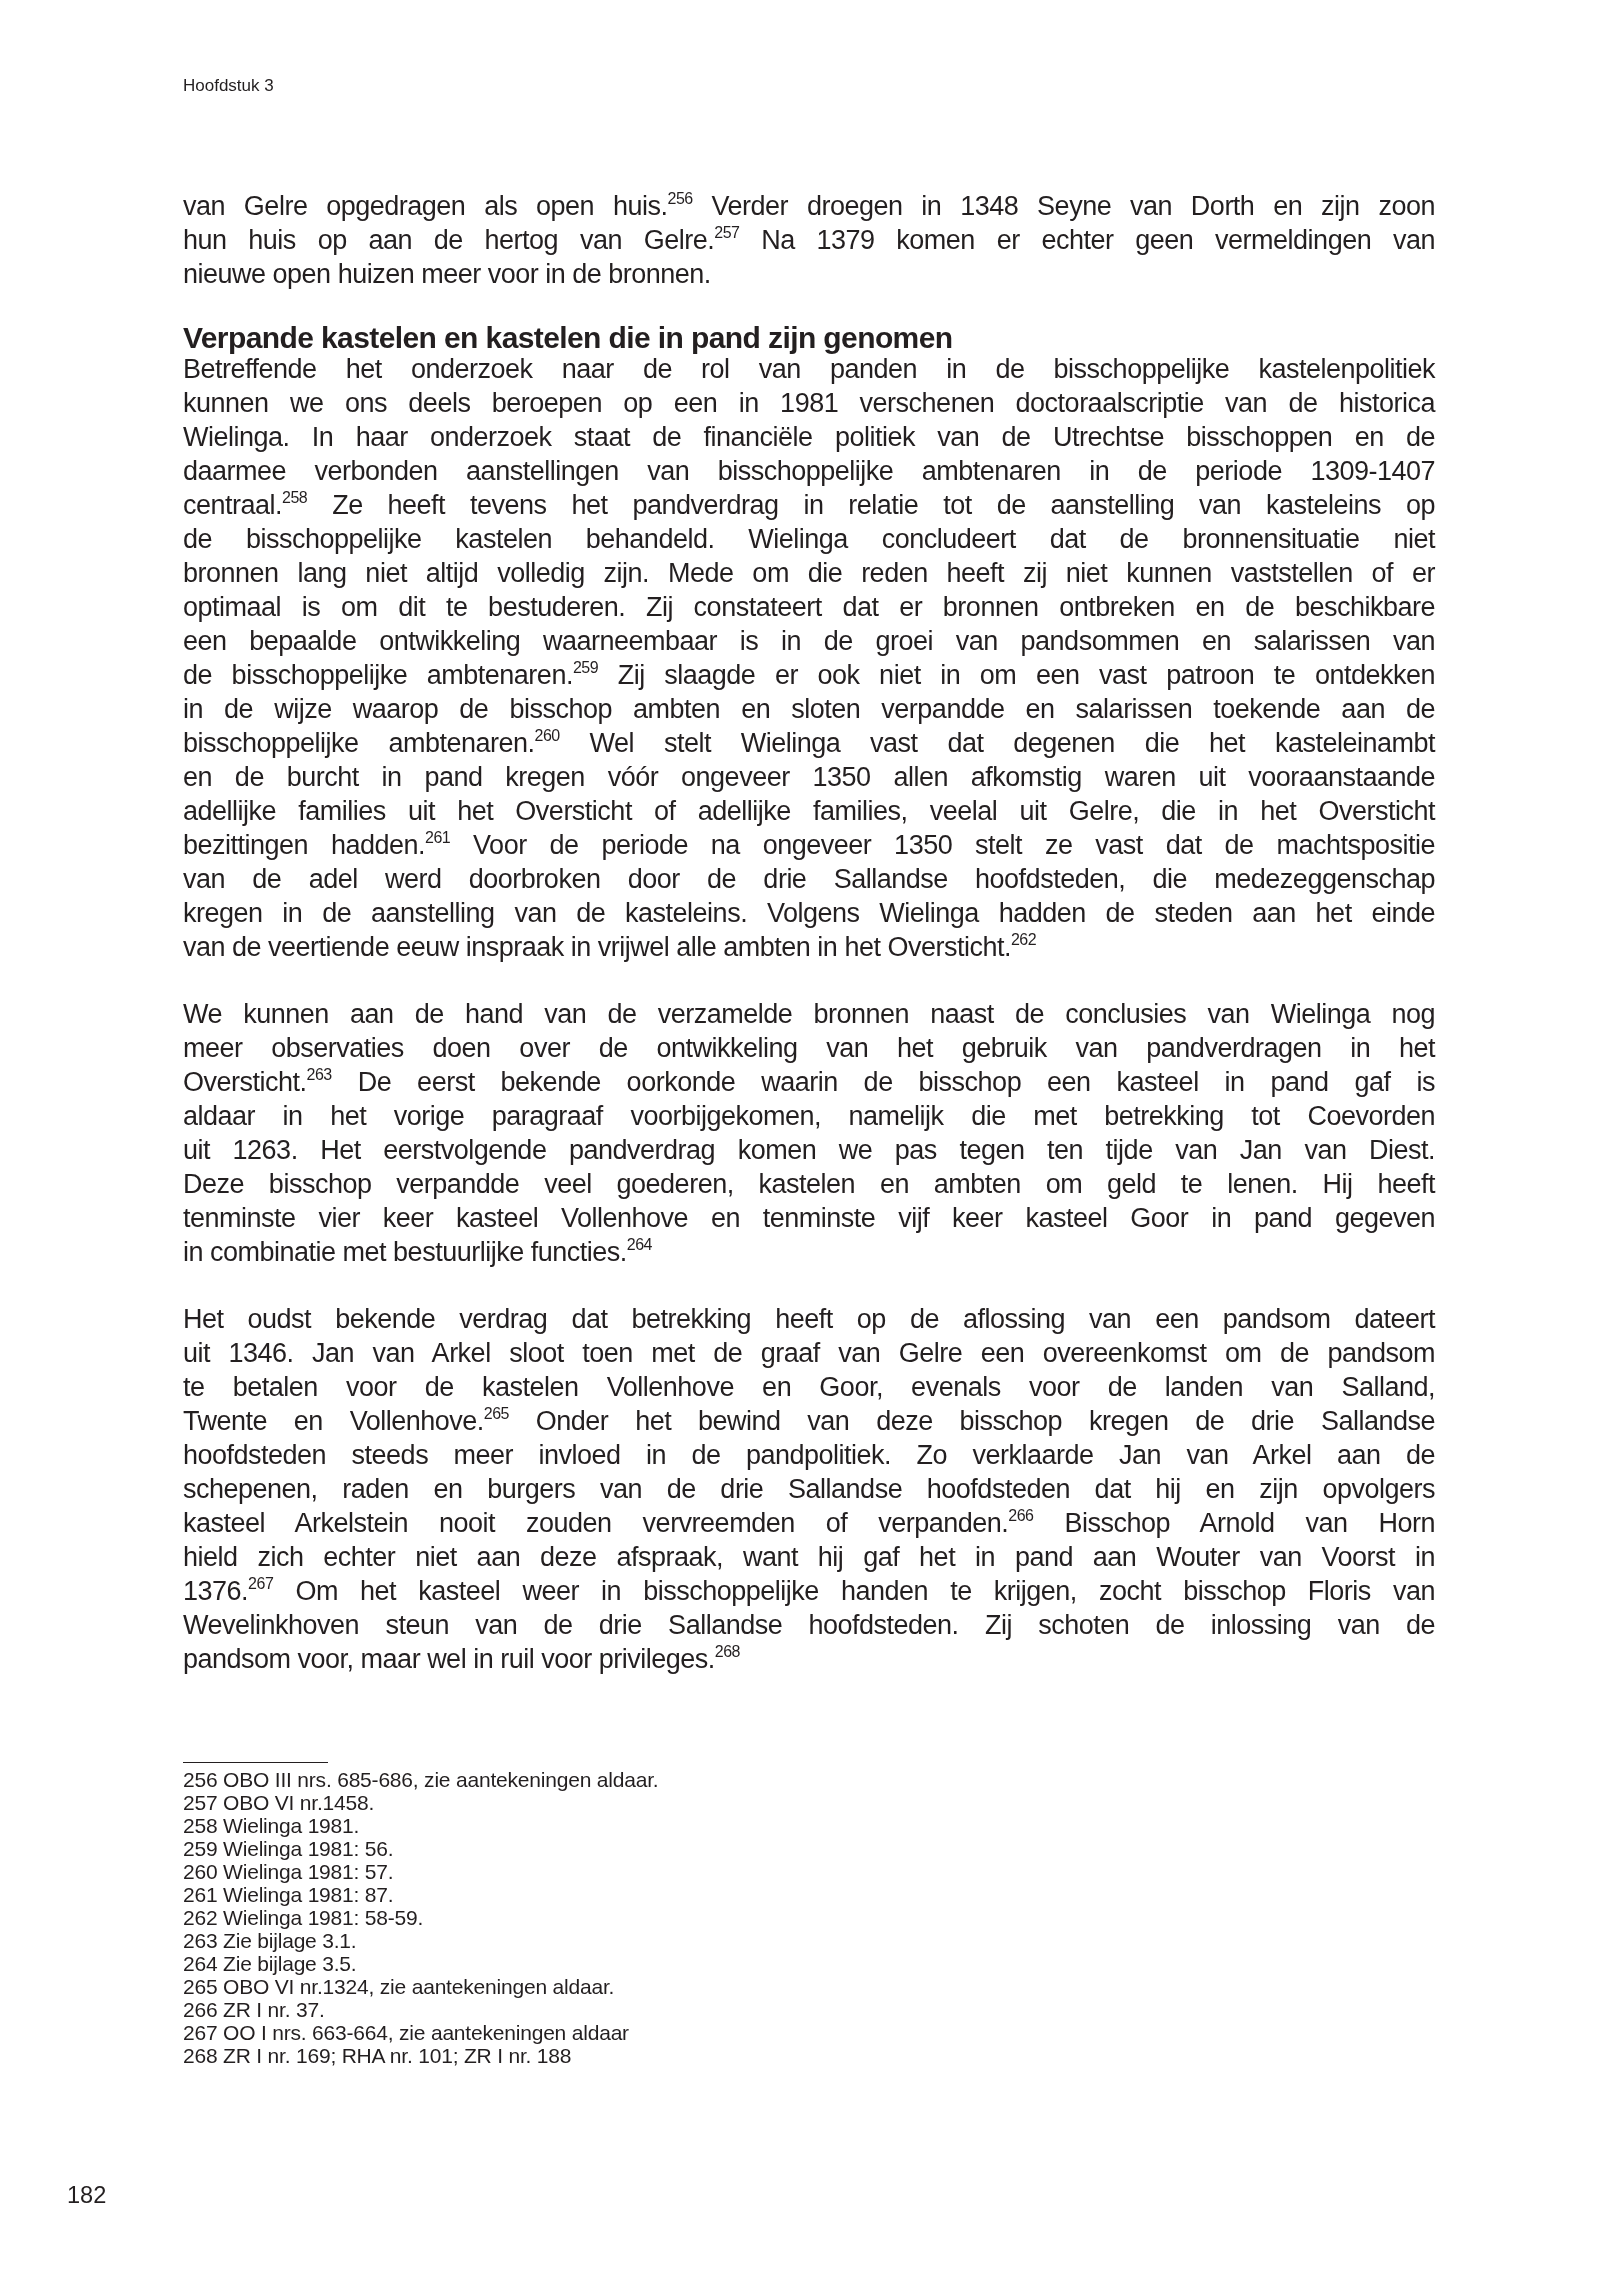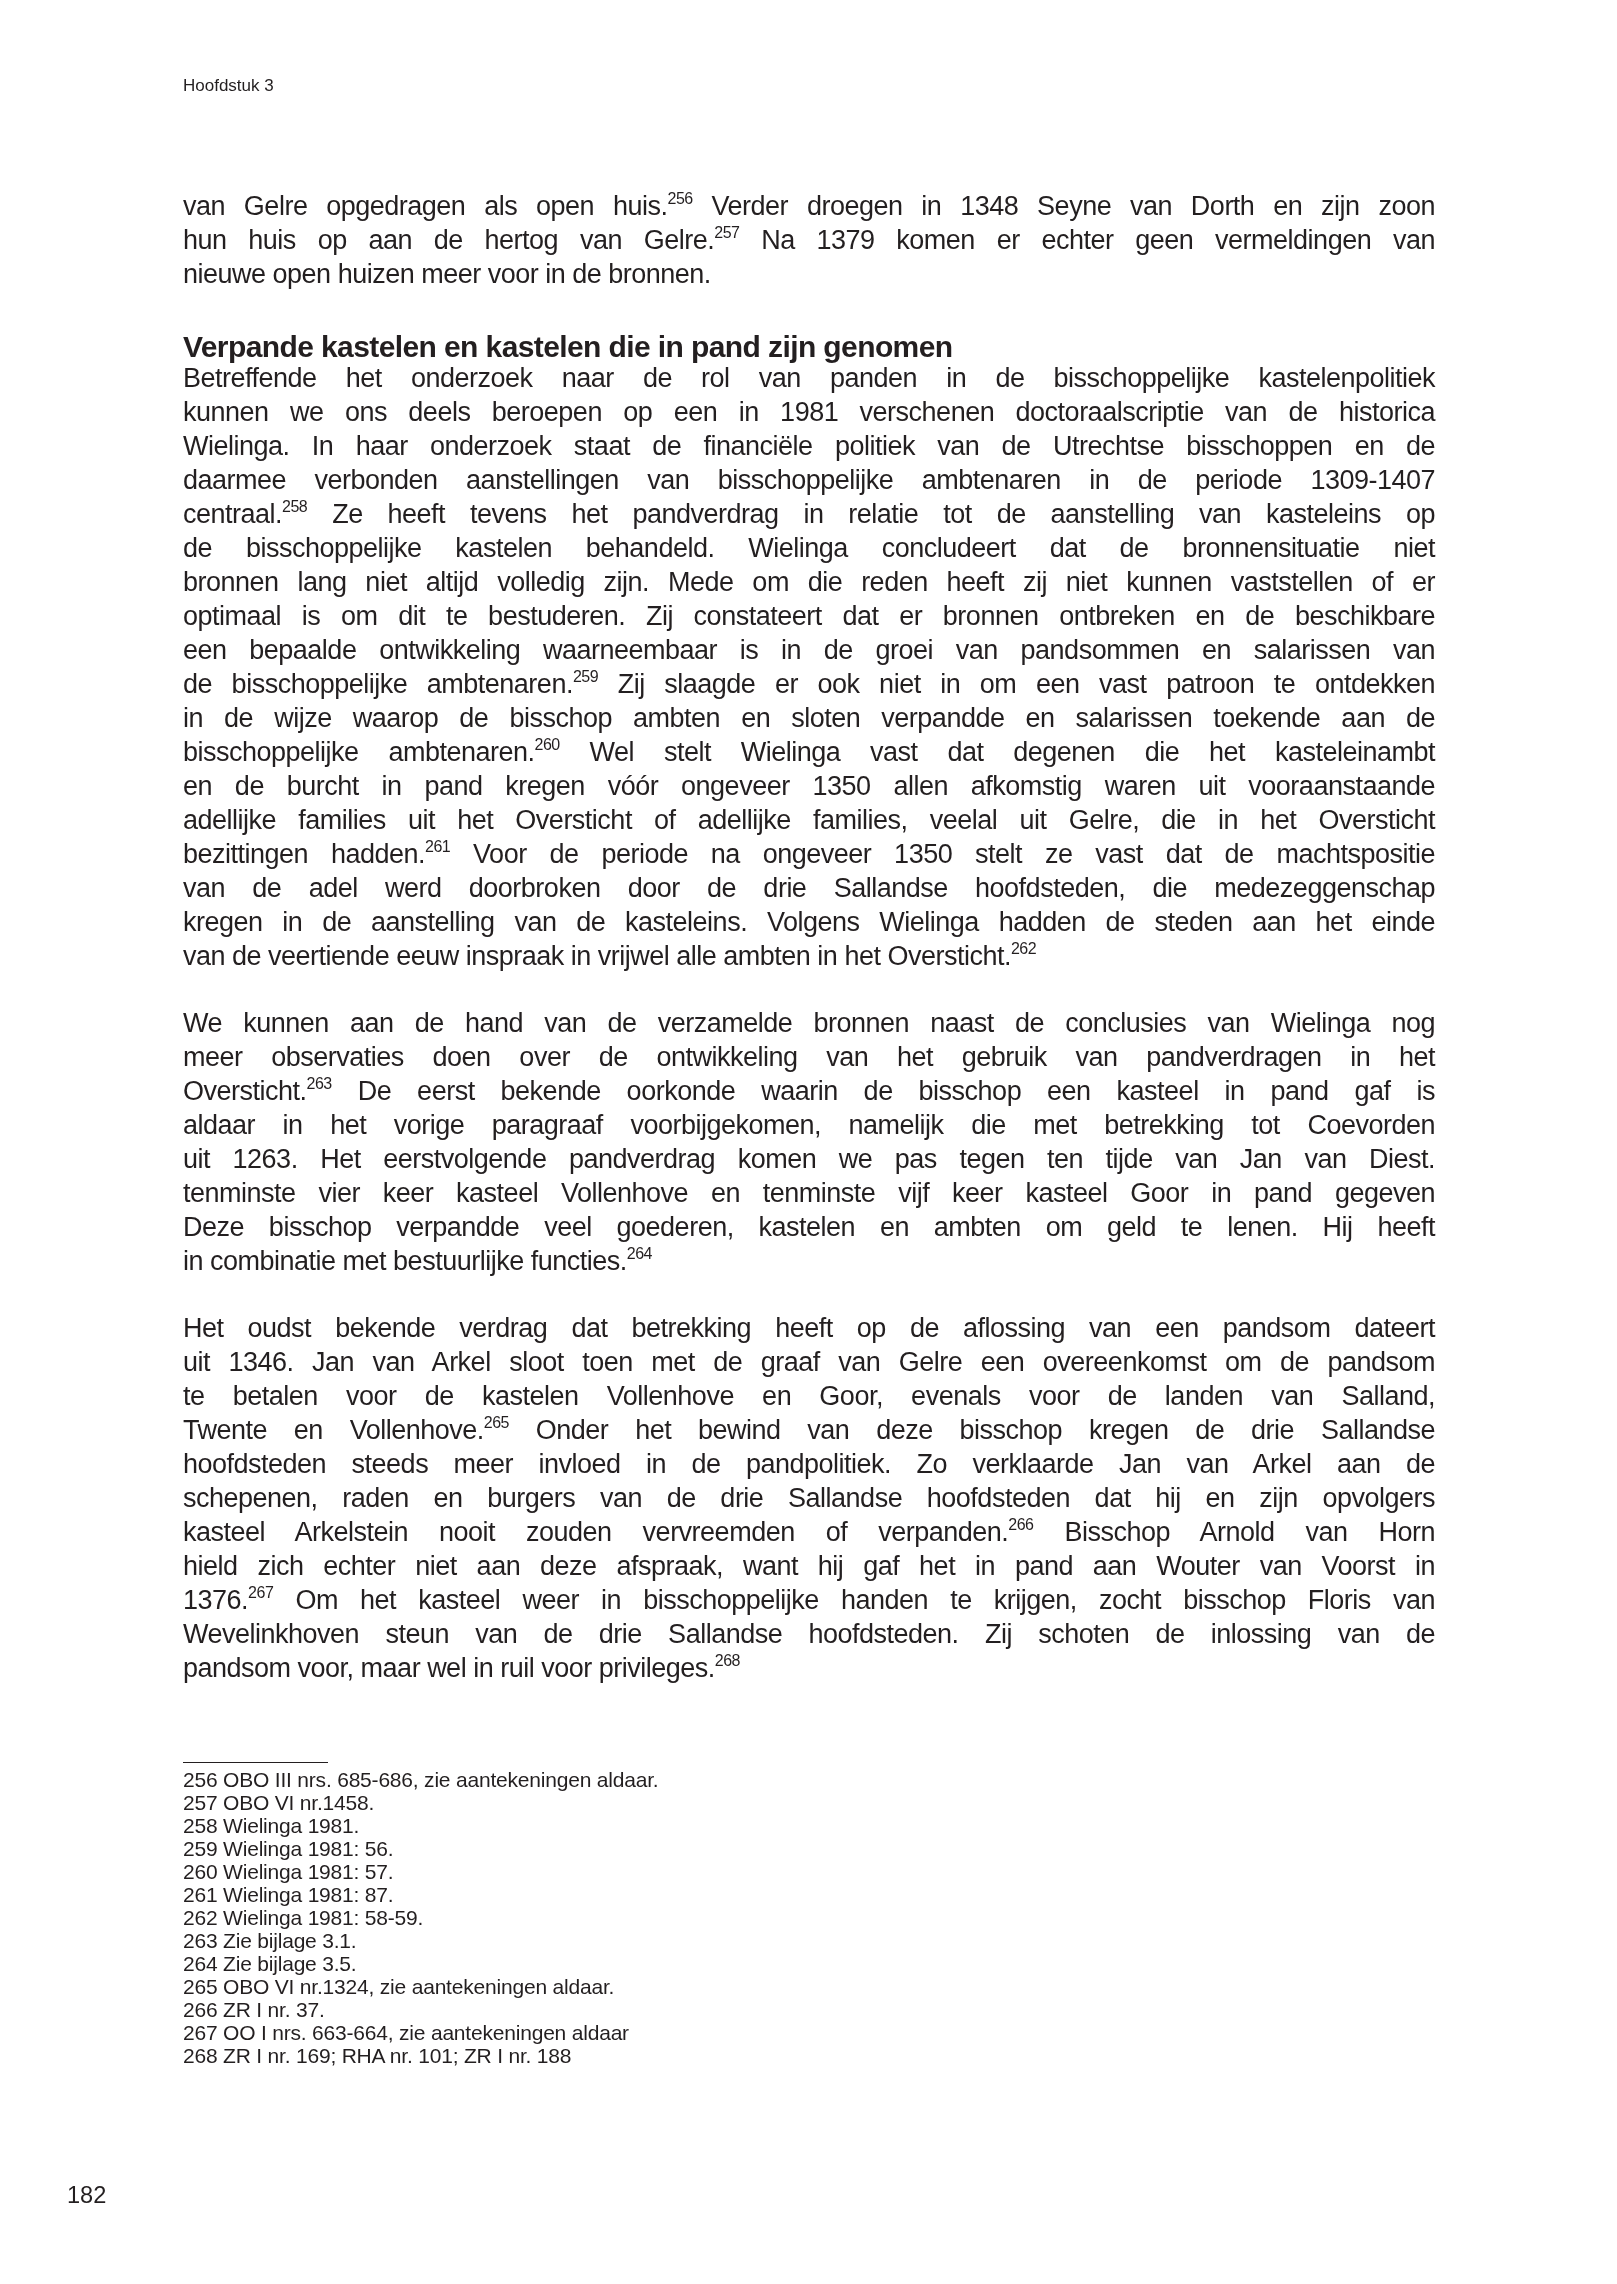--- a/index.html
+++ b/index.html
@@ -6,21 +6,21 @@
   body { width:1618px; height:2284px; position:relative; overflow:hidden;
          font-family:"Liberation Sans", sans-serif; color:#231f20; }
   .running-head { position:absolute; left:183px; top:76px; font-size:17px; }
   .body { position:absolute; left:183px; width:1252px; top:189px; }
   .line { display:block; font-size:27px; line-height:34px; height:34px;
           text-align:justify; text-align-last:justify; white-space:nowrap; overflow:visible;
           letter-spacing:-0.5px; }
   .line.last { text-align-last:left; }
   .gap { height:33px; }
   sup { font-size:16px; line-height:0; vertical-align:10.7px; }
-  .heading { font-size:30px; font-weight:bold; line-height:37px; height:33px; margin-top:37px; letter-spacing:-0.6px; }
+  .heading { font-size:30px; font-weight:bold; line-height:37px; height:33px; margin-top:28px; letter-spacing:-0.6px; }
   .fn-rule { position:absolute; left:183px; top:1762px; width:145px; height:0; border-top:1.1px solid #231f20; }
   .footnotes { position:absolute; left:183px; top:1768px; }
   .fn { font-size:21px; line-height:23px; height:23px; white-space:nowrap; letter-spacing:-0.2px; }
   .page-number { position:absolute; left:67px; top:2182px; font-size:23.6px; }
 </style>
 </head>
 <body>
 
 <div class="running-head">Hoofdstuk 3</div>
 
@@ -51,22 +51,22 @@
       <span class="line">kregen in de aanstelling van de kasteleins. Volgens Wielinga hadden de steden aan het einde</span>
       <span class="line last">van de veertiende eeuw inspraak in vrijwel alle ambten in het Oversticht.<sup>262</sup></span>
     </div>
   <div class="gap"></div>
   <div>
       <span class="line">We kunnen aan de hand van de verzamelde bronnen naast de conclusies van Wielinga nog</span>
       <span class="line">meer observaties doen over de ontwikkeling van het gebruik van pandverdragen in het</span>
       <span class="line">Oversticht.<sup>263</sup> De eerst bekende oorkonde waarin de bisschop een kasteel in pand gaf is</span>
       <span class="line">aldaar in het vorige paragraaf voorbijgekomen, namelijk die met betrekking tot Coevorden</span>
       <span class="line">uit 1263. Het eerstvolgende pandverdrag komen we pas tegen ten tijde van Jan van Diest.</span>
+      <span class="line">Deze bisschop verpandde veel goederen, kastelen en ambten om geld te lenen. Hij heeft</span>
       <span class="line">tenminste vier keer kasteel Vollenhove en tenminste vijf keer kasteel Goor in pand gegeven</span>
-      <span class="line">Deze bisschop verpandde veel goederen, kastelen en ambten om geld te lenen. Hij heeft</span>
       <span class="line last">in combinatie met bestuurlijke functies.<sup>264</sup></span>
     </div>
   <div class="gap"></div>
   <div>
       <span class="line">Het oudst bekende verdrag dat betrekking heeft op de aflossing van een pandsom dateert</span>
       <span class="line">uit 1346. Jan van Arkel sloot toen met de graaf van Gelre een overeenkomst om de pandsom</span>
       <span class="line">te betalen voor de kastelen Vollenhove en Goor, evenals voor de landen van Salland,</span>
       <span class="line">Twente en Vollenhove.<sup>265</sup> Onder het bewind van deze bisschop kregen de drie Sallandse</span>
       <span class="line">hoofdsteden steeds meer invloed in de pandpolitiek. Zo verklaarde Jan van Arkel aan de</span>
       <span class="line">schepenen, raden en burgers van de drie Sallandse hoofdsteden dat hij en zijn opvolgers</span>

